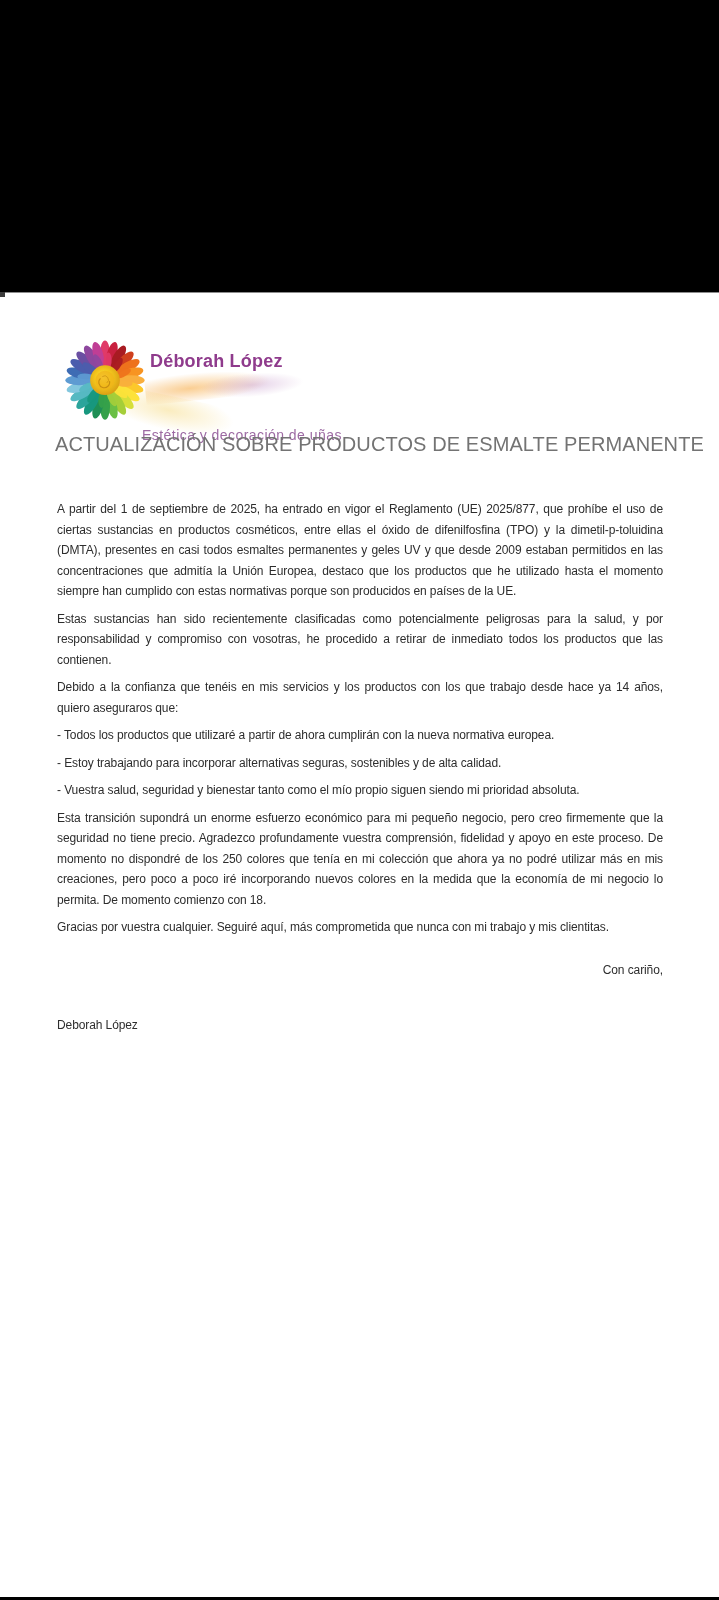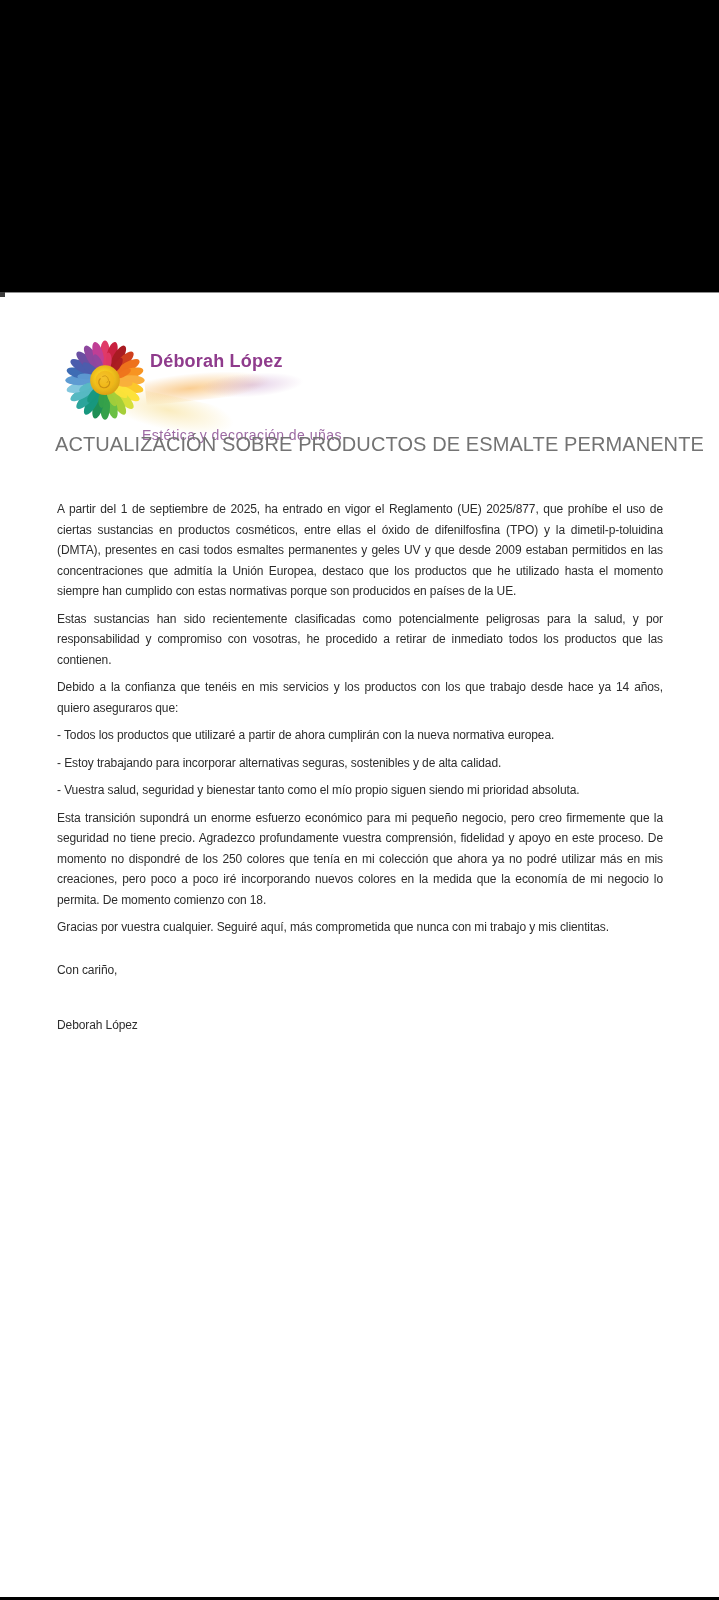--- a/index.html
+++ b/index.html
@@ -66,21 +66,21 @@
   
   .letter-body {
     position: absolute; left: 57px; top: 206px;
     width: 606px;
     font-size: 12px; line-height: 20.5px; letter-spacing: -0.1px;
     color: #2d2d2d;
   }
   .letter-body p { margin: 0 0 7px 0; }
   .para { text-align: justify; }
   .bullet, .line { text-align: left; }
-  .vale { margin-top: 22px !important; }
+  .vale { margin-top: 22px !important; text-align: right; }
   .signature { margin-top: 35px !important; }
 </style>
 </head>
 <body>
 
 <div class="screen">
   <div class="paper">
     <div class="page-notch"></div>
 
     <div class="logo-block">

